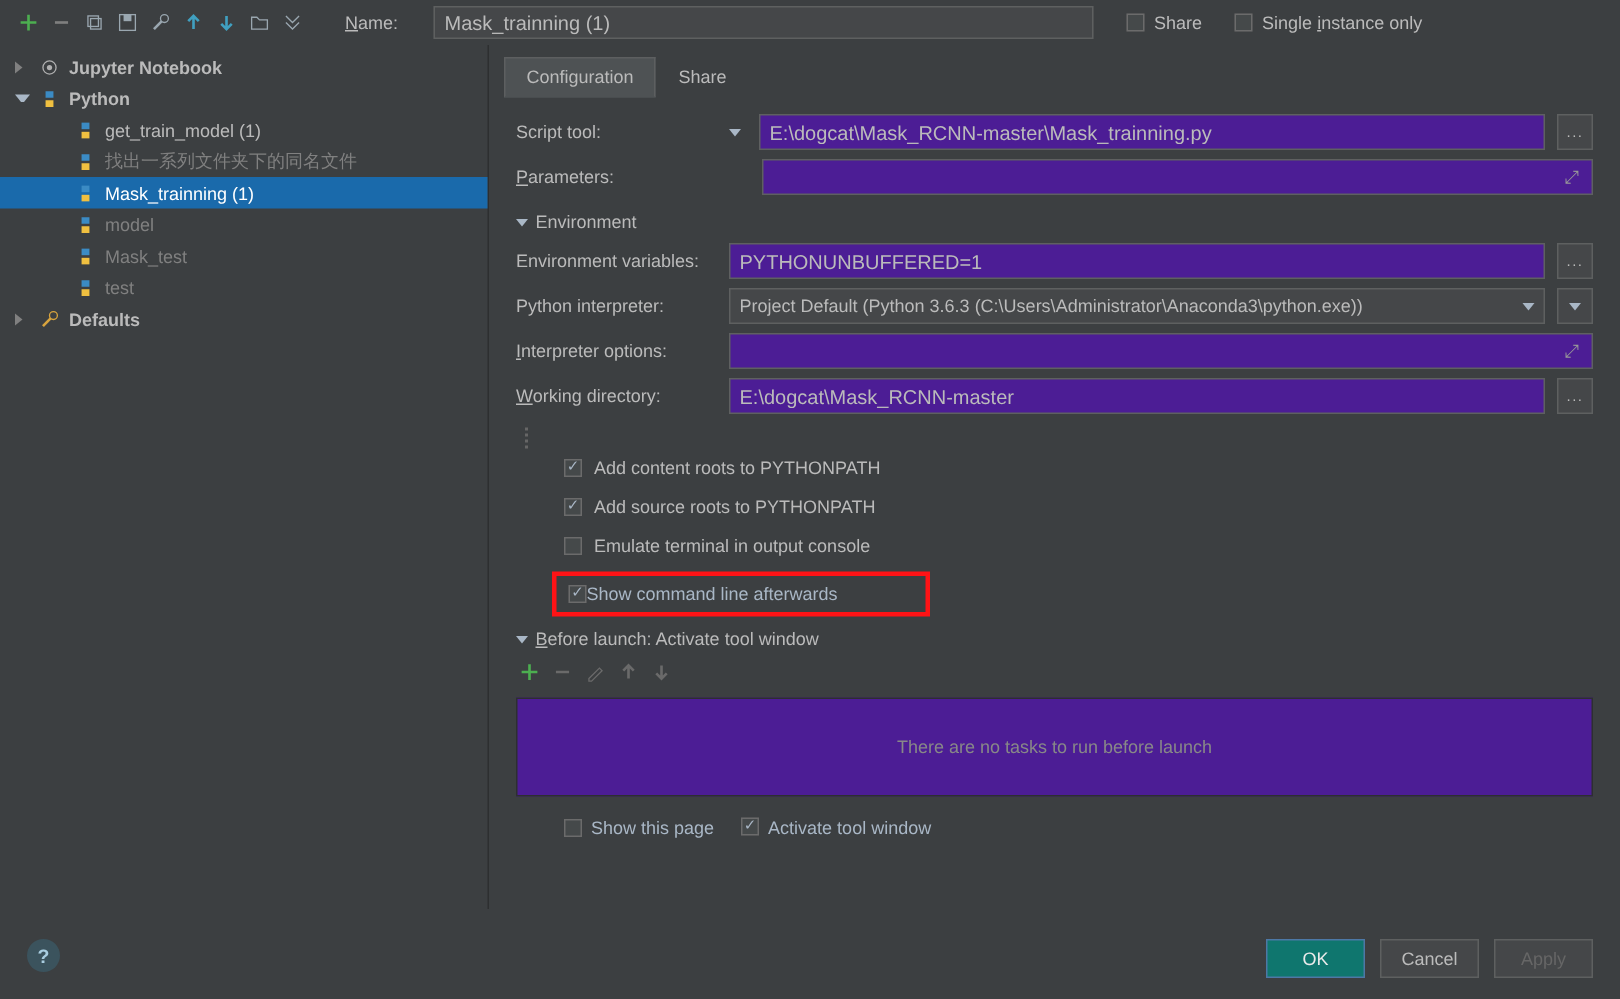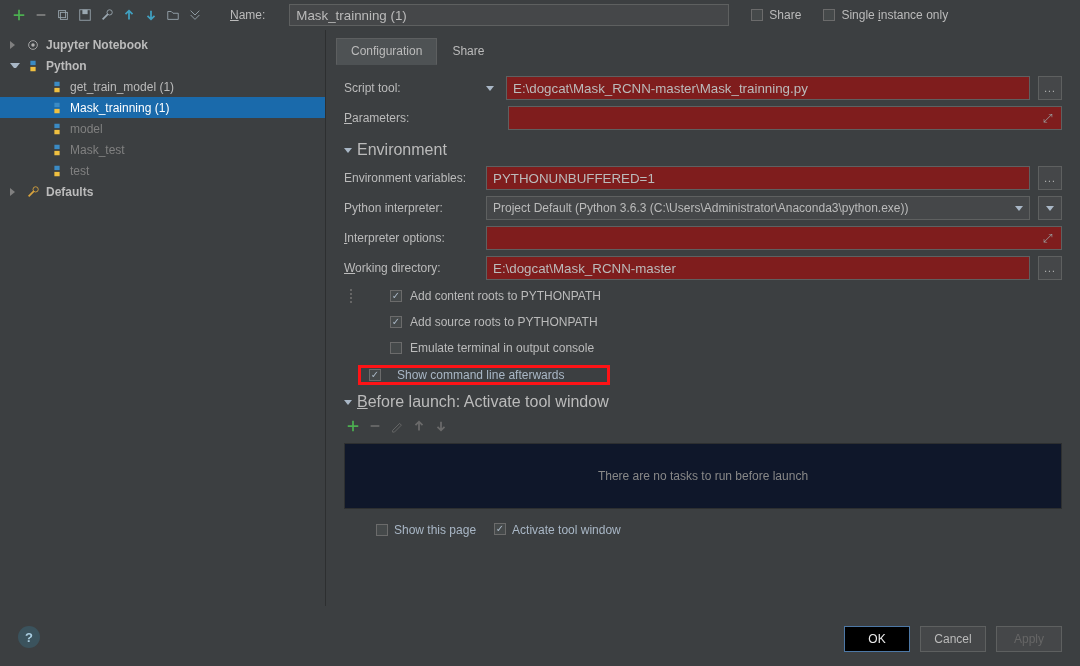--- a/index.html
+++ b/index.html
@@ -25,43 +25,43 @@
 .tree-row.selected .tree-label { color: #fff; }
 .tree-icon { width: 14px; height: 14px; }
 .content { flex: 1; display: flex; flex-direction: column; }
 .tabs { display: flex; padding: 8px 10px 0 10px; gap: 0; }
 .tab { padding: 5px 14px 6px; font-size: 12px; color: #bbb; cursor: pointer; border: 1px solid transparent; }
 .tab.active { background: #4e5254; color: #bbb; border: 1px solid #5d5f60; border-bottom: 1px solid #4e5254; position: relative; z-index: 1; }
 .config-body { padding: 8px 18px 0 18px; }
 .form-row { display: flex; align-items: center; height: 30px; gap: 8px; }
 .form-row .flabel { width: 134px; color: #bbb; }
 .form-row .flabel u { text-decoration: underline; }
-.input-wide { background: #7f1d1d; border: 1px solid #5e6060; height: 24px; color: #bbb; padding: 0 6px; flex: 1; }
+.input-wide { background: #4c1d95; border: 1px solid #5e6060; height: 24px; color: #bbb; padding: 0 6px; flex: 1; }
 .combo { background: #454749; border: 1px solid #5e6060; height: 24px; color: #bbb; padding: 0 6px; flex: 1; display: flex; align-items: center; position: relative; }
 .browse-btn { width: 24px; height: 24px; background: #454749; border: 1px solid #5e6060; color: #bbb; display: flex; align-items: center; justify-content: center; font-size: 10px; letter-spacing: 1px; cursor: pointer; }
 .drop-arrow { position: absolute; right: 6px; color: #a9b7c6; }
-.section-head { display: flex; align-items: center; gap: 5px; color: #bbb; margin-top: 8px; margin-bottom: 4px; font-size: 16px; }
+.section-head { display: flex; align-items: center; gap: 5px; color: #bbb; margin-top: 8px; margin-bottom: 4px; font-size: 12px; }
 .section-head .sh-arrow { font-size: 9px; color: #a9b7c6; }
 .checkline { display: flex; align-items: center; gap: 8px; height: 26px; margin-left: 32px; color: #bbb; }
-.highlight-box { border: 3px solid #ff1316; padding: 2px 8px; display: inline-flex; align-items: center; gap: 16px; margin-top: 4px; height: 20px; width: 252px; }
+.highlight-box { border: 3px solid #ff1316; padding: 2px 8px; display: inline-flex; align-items: center; gap: 0; margin-left: 24px; margin-top: 4px; height: 30px; width: 252px; }
 .before-launch { padding-left: 0; }
 .bl-icons { display: flex; gap: 8px; padding: 4px 0 6px 2px; }
-.bl-box { background: #0f172a; border: 1px solid #2d2f30; height: 66px; display: flex; align-items: center; justify-content: center; color: #888; margin-top: 4px; }
+.bl-box { background: #4c1d95; border: 1px solid #2d2f30; height: 66px; display: flex; align-items: center; justify-content: center; color: #888; margin-top: 4px; }
 .footerchecks { display: flex; gap: 18px; padding: 14px 0 0 32px; }
 .help-icon { position: absolute; left: 18px; bottom: 18px; width: 22px; height: 22px; border-radius: 50%; background: #3b535d; color: #a9cde0; display: flex; align-items: center; justify-content: center; font-weight: bold; font-size: 13px; }
 .buttons { position: absolute; right: 18px; bottom: 14px; display: flex; gap: 10px; }
 .btn { min-width: 66px; height: 26px; border: 1px solid #5e6060; background: #454749; color: #bbb; font-size: 12px; display: flex; align-items: center; justify-content: center; cursor: pointer; padding: 0 10px; }
-.btn.primary { background: #000000; border-color: #4d78a6; color: #eaeaea; }
+.btn.primary { background: #0f766e; border-color: #4d78a6; color: #eaeaea; }
 .btn.disabled { color: #666; cursor: default; }
 .dim { color: #808080; }
 .triangle-down { width:0; height:0; border-left:4px solid transparent; border-right:4px solid transparent; border-top:5px solid #a9b7c6; display:inline-block;}
 .triangle-right { width:0; height:0; border-top:4px solid transparent; border-bottom:4px solid transparent; border-left:5px solid #808080; display:inline-block;}
 .grip { width:6px; display:flex; flex-direction:column; gap:2px; align-items:center; justify-content:center; color:#666; }
 .grip span{ width:2px;height:2px;background:#666;display:block;}
-.row-with-grip { display:flex; align-items:flex-start; }
+.row-with-grip { display:flex; align-items:flex-start;flex-direction:column; }
 .grip-col { width:14px; display:flex; align-items:center; justify-content:center; padding-top:6px;}
 .expand-icon { width: 14px; height: 14px; color: #999; }
 </style>
 </head>
 <body>
 
 <div class="topbar">
   <div class="icons">
     <span class="icon">
         <svg viewBox="0 0 16 16">
@@ -144,20 +144,27 @@
               <path d="M5 9h6v5H5z" fill="#f0c040"></path>
             </svg></span>
         <span class="tree-label" style="font-weight:bold;">Python</span>
       </div>
       <div class="tree-row l2">
         <span class="tree-icon"><svg viewBox="0 0 16 16">
               <path d="M5 2h6v5H5z" fill="#3b8bc4"></path>
               <path d="M5 9h6v5H5z" fill="#f0c040"></path>
             </svg></span>
         <span class="tree-label">get_train_model (1)</span>
+      </div>
+      <div class="tree-row l2">
+        <span class="tree-icon"><svg viewBox="0 0 16 16">
+              <path d="M5 2h6v5H5z" fill="#3b8bc4"></path>
+              <path d="M5 9h6v5H5z" fill="#f0c040"></path>
+            </svg></span>
+        <span class="tree-label dim">找出一系列文件夹下的同名文件</span>
       </div>
       <div class="tree-row l2 selected">
         <span class="tree-icon"><svg viewBox="0 0 16 16">
               <path d="M5 2h6v5H5z" fill="#3b8bc4"></path>
               <path d="M5 9h6v5H5z" fill="#f0c040"></path>
             </svg></span>
         <span class="tree-label">Mask_trainning (1)</span>
       </div>
       <div class="tree-row l2">
         <span class="tree-icon"><svg viewBox="0 0 16 16">

